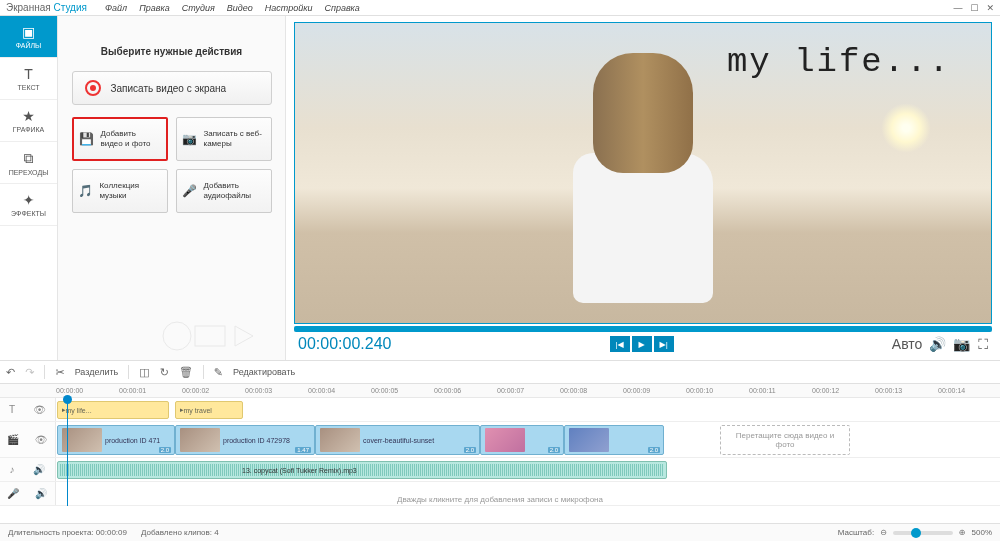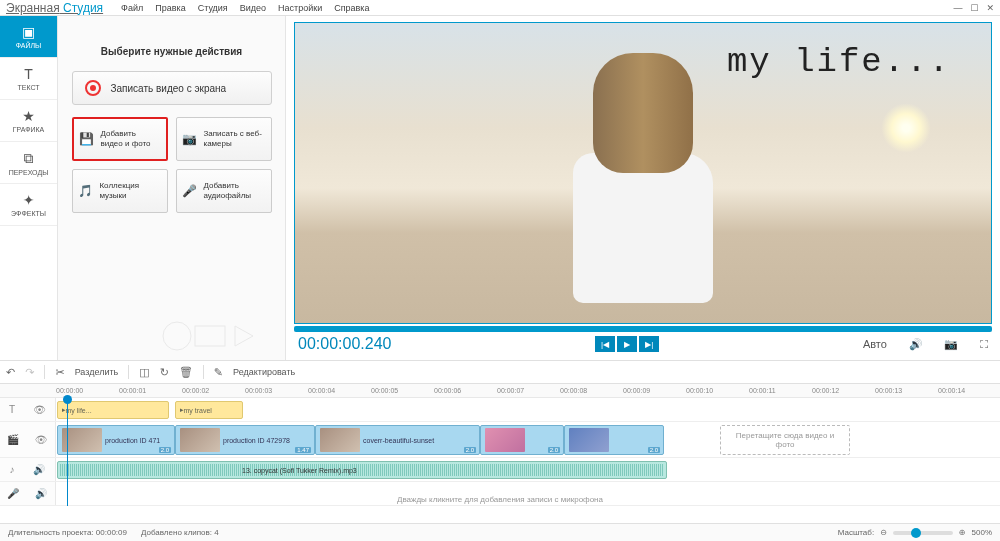--- a/index.html
+++ b/index.html
@@ -1,22 +1,22 @@
 <!DOCTYPE html>
 <html><head>
 <meta charset="utf-8">
 <style>
 * { margin: 0; padding: 0; box-sizing: border-box; font-family: Arial, sans-serif; }
 body { width: 1000px; height: 541px; background: #fff; overflow: hidden; font-size: 10px; color: #333; }
 
 .titlebar { height: 16px; background: #fff; display: flex; align-items: center; padding: 0 6px; border-bottom: 1px solid #e0e0e0; }
-.titlebar .title { font-size: 12px; color: #666; text-decoration: underline; }
+.titlebar .title { font-size: 10px; color: #666; }
 .titlebar .title .accent { color: #0099cc; }
 .titlebar .menu { display: flex; gap: 12px; margin-left: 18px; font-size: 9px; color: #444; }
-.titlebar .menu span { cursor: pointer; }
+.titlebar .menu span { cursor: pointer; font-style: italic; }
 .titlebar .winbtns { margin-left: auto; display: flex; gap: 8px; font-size: 9px; color: #666; }
 
 .top { display: flex; height: 344px; }
 .sidebar { width: 58px; background: #fff; border-right: 1px solid #e5e5e5; display: flex; flex-direction: column; }
 .sidebar .tab { height: 42px; display: flex; flex-direction: column; align-items: center; justify-content: center; cursor: pointer; font-size: 7px; color: #555; border-bottom: 1px solid #eee; }
 .sidebar .tab.active { background: #0099cc; color: #fff; }
 .sidebar .tab .ic { font-size: 14px; margin-bottom: 2px; }
 
 .panel { width: 228px; background: #fafafa; border-right: 1px solid #e5e5e5; padding: 30px 14px 8px; display: flex; flex-direction: column; align-items: center; position: relative; }
 .panel h3 { font-size: 10px; font-weight: bold; color: #333; margin-bottom: 14px; }
@@ -37,21 +37,21 @@
 .preview .video .girl { position:absolute; bottom:10px; left:50%; transform:translateX(-50%); width:220px; height:270px; }
 .preview .video .girl .hair { position:absolute; top:10px; left:60px; width:100px; height:120px; background: linear-gradient(90deg,#8a7050,#b09060,#907048); border-radius: 40px 40px 30px 30px; }
 .preview .video .girl .body { position:absolute; top:110px; left:40px; width:140px; height:150px; background:#f4f4f4; border-radius: 20px 30px 10px 10px; }
 .preview .video .caption { position:absolute; top:20px; right:40px; font-family: 'Courier New', monospace; font-size: 34px; color:#222; letter-spacing:2px; }
 .preview .scroll { height:6px; background:#eee; margin-top:2px; position:relative; }
 .preview .scroll .thumb { position:absolute; left:0; width:100%; height:6px; background:#0099cc; border-radius:2px; }
 .preview .controls { height: 24px; display: flex; align-items: center; padding: 0 4px; gap:6px; }
 .preview .controls .time { font-size: 16px; color: #0088bb; }
 .preview .controls .btns { margin: 0 auto; display: flex; gap: 2px; }
 .preview .controls .btns button { width: 20px; height: 16px; background: #0088bb; color: #fff; border: none; font-size: 8px; cursor: pointer; }
-.preview .controls .right { display: flex; gap: 22px; align-items: center; font-size: 11px; color: #555; }
+.preview .controls .right { display: flex; gap: 7px; align-items: center; font-size: 14px; color: #555; }
 
 .toolbar { height: 24px; background: #fff; border-top: 1px solid #e0e0e0; border-bottom: 1px solid #e0e0e0; display: flex; align-items: center; padding: 0 6px; gap: 10px; font-size: 9px; color: #555; }
 .toolbar .sep { width:1px; height:14px; background:#ddd; }
 .toolbar .ic { font-size: 11px; cursor: pointer; color:#666; }
 .toolbar .savebtn { margin-left: auto; height: 24px; padding: 0 14px; background: #4caf50; color: #fff; border: none; font-size: 9px; font-weight: bold; cursor: pointer; }
 
 .ruler { height: 14px; background: #fafafa; border-bottom: 1px solid #e8e8e8; display: flex; align-items: center; padding-left: 56px; font-size: 7px; color: #888; position:relative; }
 .ruler span { position:absolute; }
 
 .timeline { background: #fff; }

